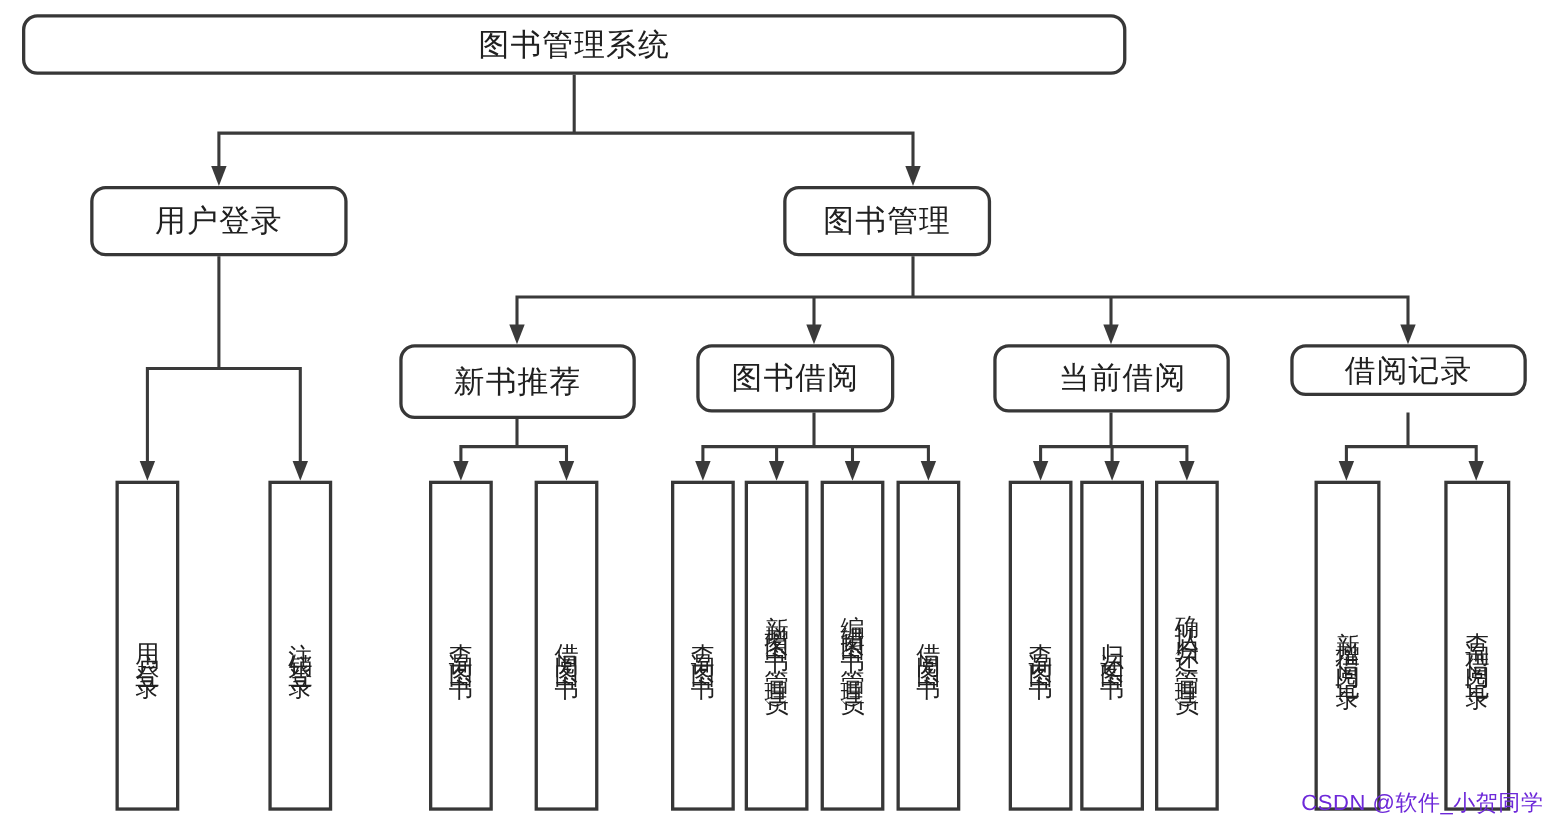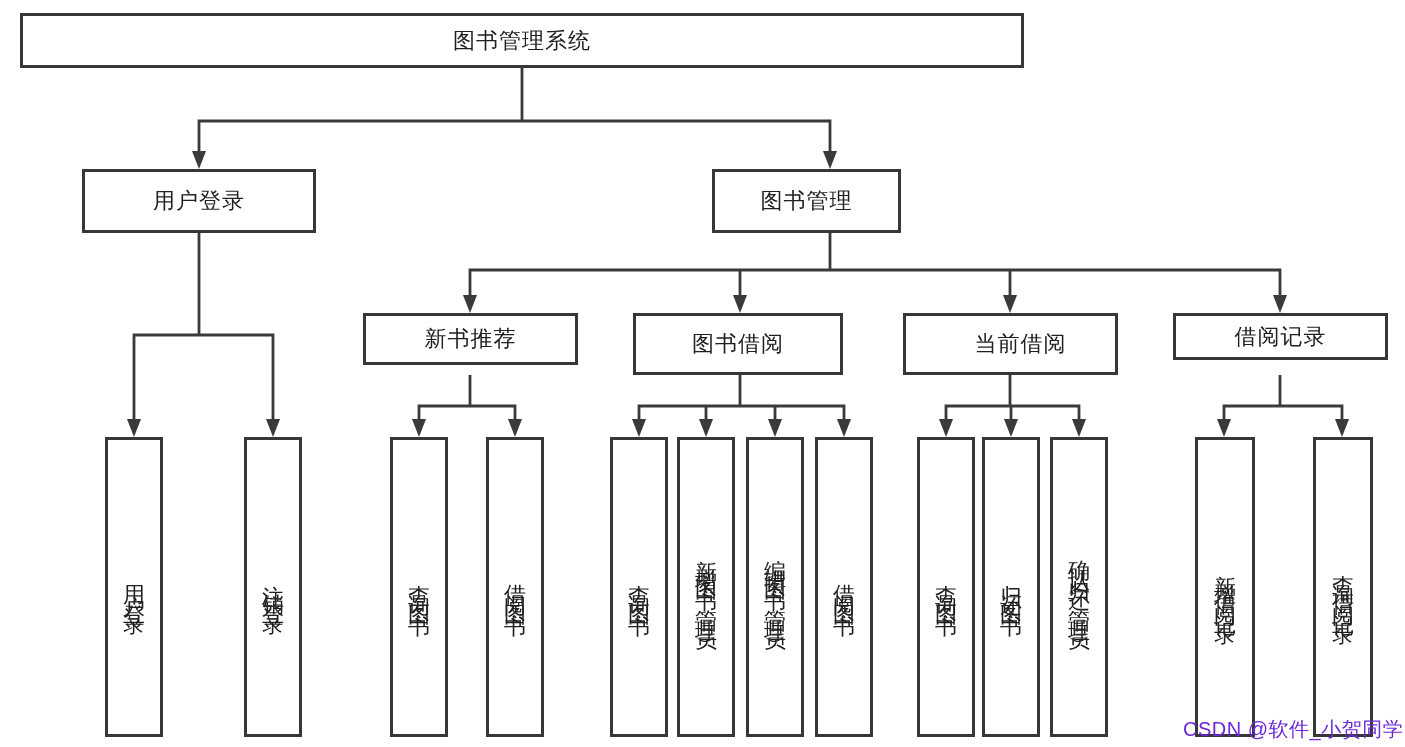--- a/index.html
+++ b/index.html
@@ -20,21 +20,21 @@
   .box {
     position: absolute;
     box-sizing: border-box;
     border: 3px solid #373737;
     background: #ffffff;
     display: flex;
     align-items: center;
     justify-content: center;
     z-index: 2;
   }
-  .hbox { font-size: 22px; letter-spacing: 1px; }
+  .hbox { font-size: 28px; letter-spacing: 1px; border-radius: 14px; }
   .vbox span {
     writing-mode: vertical-rl;
     text-orientation: mixed;
     font-size: 22px;
     letter-spacing: 10px;
     line-height: 1;
     white-space: nowrap;
   }
   .watermark {
     position: absolute;
@@ -114,24 +114,24 @@
     <span>图书管理系统</span>
   </div>
 
   <div class="box hbox" style="left:82px; top:169px; width:234px; height:64px;">
     <span>用户登录</span>
   </div>
   <div class="box hbox" style="left:712px; top:169px; width:189px; height:64px;">
     <span>图书管理</span>
   </div>
 
-  <div class="box hbox" style="left:363px; top:313px; width:215px; height:52px;">
+  <div class="box hbox" style="left:363px; top:313px; width:215px; height:68px;">
     <span>新书推荐</span>
   </div>
-  <div class="box hbox" style="left:633px; top:313px; width:210px; height:62px;text-align:center;">
+  <div class="box hbox" style="left:633px; top:313px; width:180px; height:62px;text-align:center;">
     <span>图书借阅</span>
   </div>
   <div class="box hbox" style="left:903px; top:313px; width:215px; height:62px;padding-left:20px;">
     <span>当前借阅</span>
   </div>
   <div class="box hbox" style="left:1173px; top:313px; width:215px; height:47px;">
     <span>借阅记录</span>
   </div>
 
   <div class="box vbox" style="left:105px; top:437px; width:58px; height:300px;">

